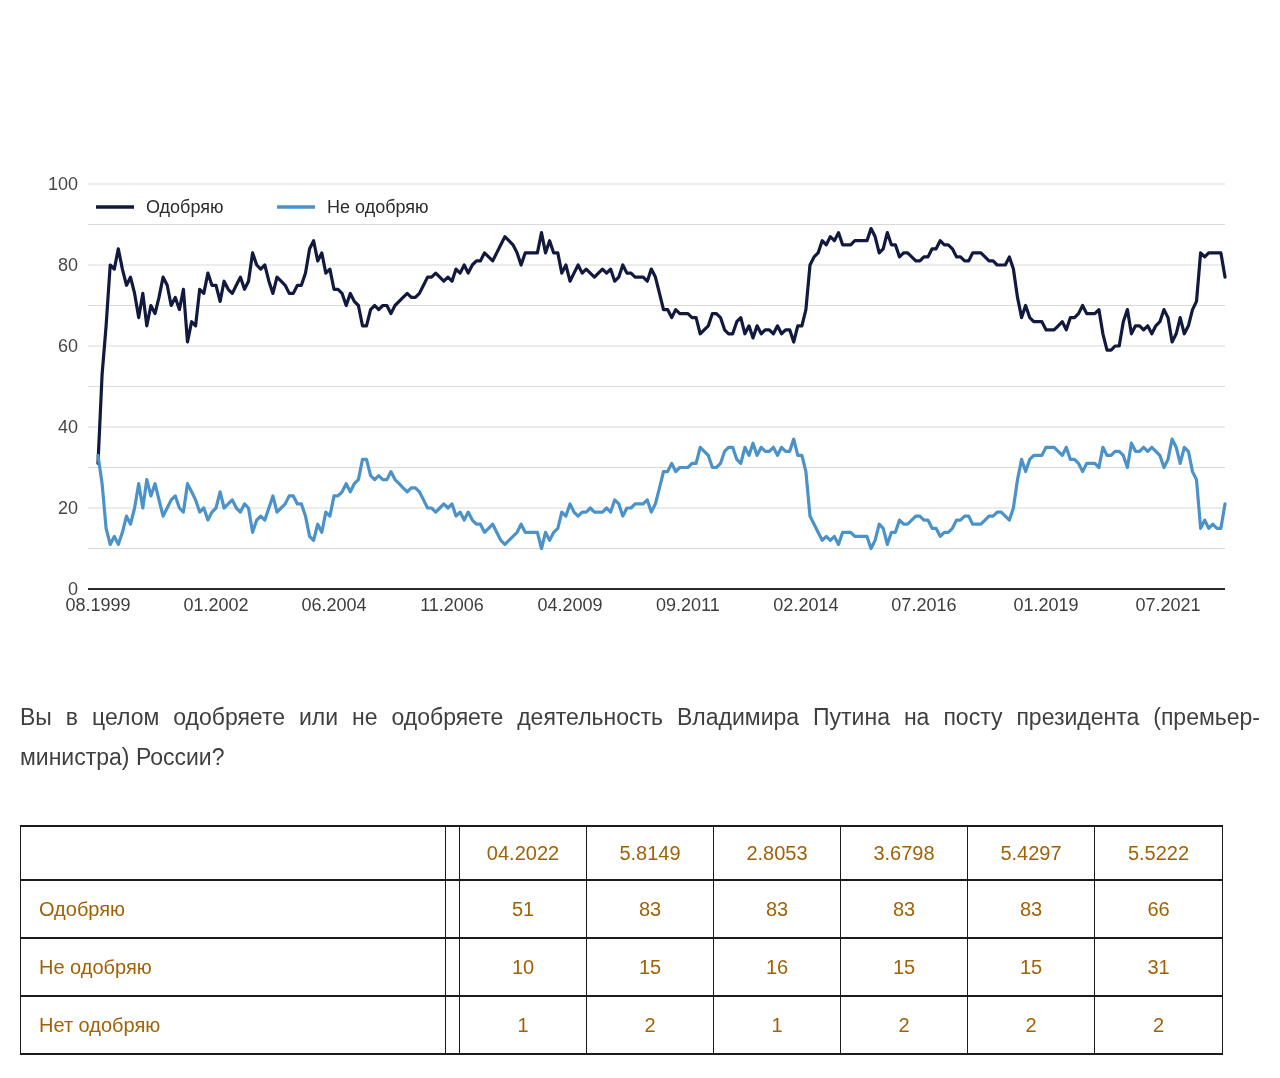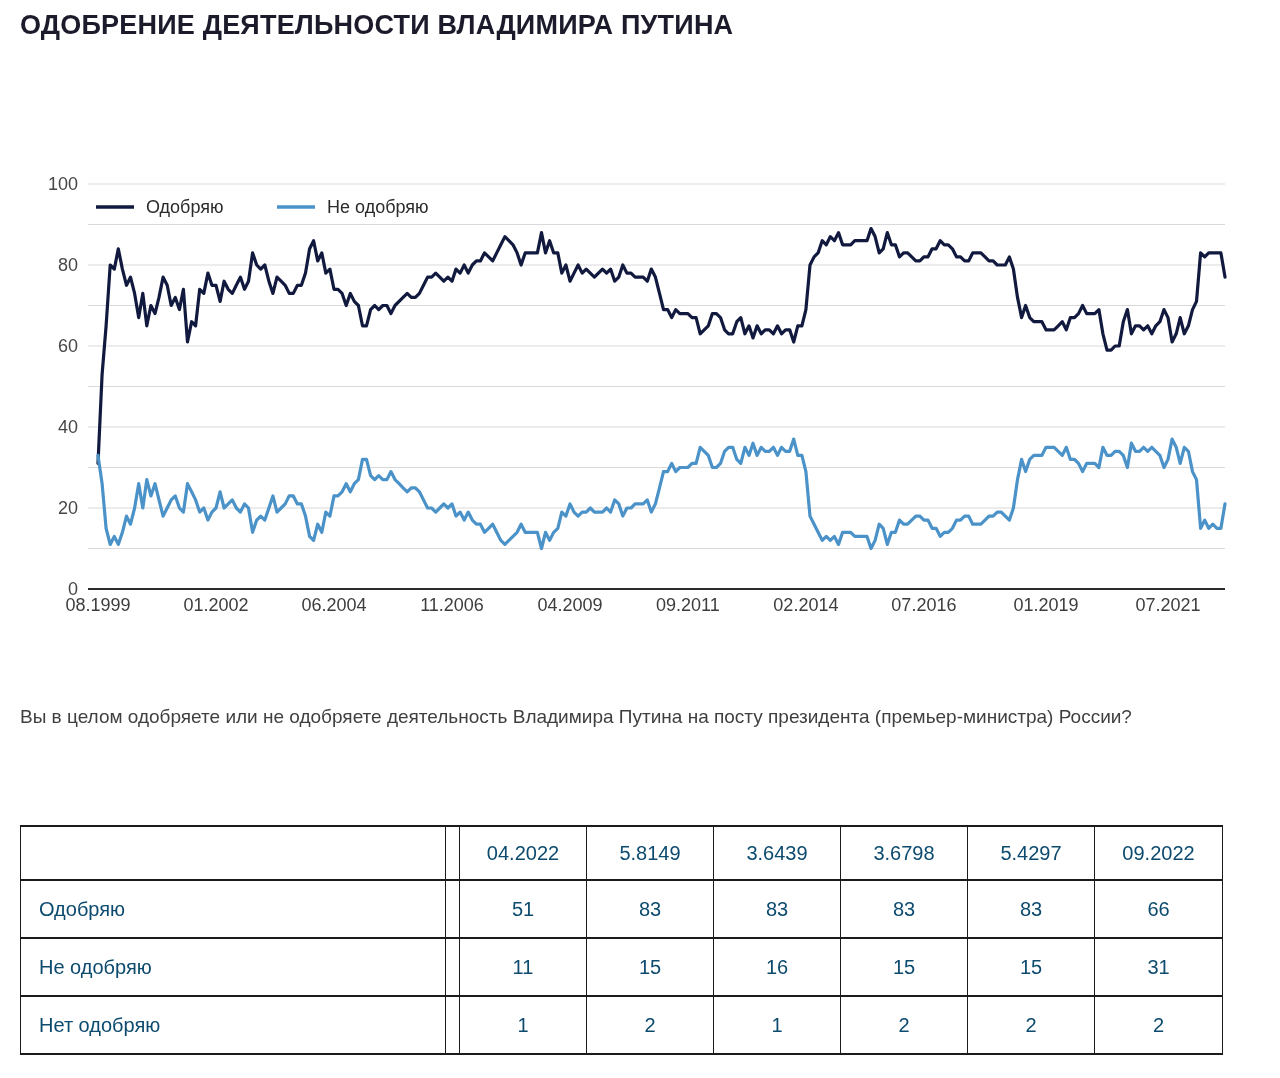--- a/index.html
+++ b/index.html
@@ -1,32 +1,31 @@
 <!DOCTYPE html>
 <html><head>
 <meta charset="utf-8">
 <style>
   html,body{margin:0;padding:0;background:#fff;}
   body{font-family:"Liberation Sans", sans-serif;}
   .page{position:relative;width:1280px;height:1078px;background:#ffffff;overflow:hidden;}
   .title{position:absolute;left:20px;top:10px;font-size:27px;font-weight:700;color:#1b1b2b;letter-spacing:.2px;white-space:nowrap;}
   svg.chart{position:absolute;left:0;top:160px;display:block;}
-  .question{position:absolute;left:20px;top:697px;width:1240px;font-size:19px;line-height:40px;color:#3f3f3f;text-align:justify;}
-  table.data-table{position:absolute;left:20px;top:825px;width:1202px;border-collapse:collapse;table-layout:fixed;font-size:20px;color:#0c4a6e;}
+  .question{position:absolute;left:20px;top:697px;width:1240px;font-size:23px;line-height:40px;color:#3f3f3f;text-align:justify;}
+  table.data-table{position:absolute;left:20px;top:825px;width:1202px;border-collapse:collapse;table-layout:fixed;font-size:20px;color:#a16207;}
   table.data-table td{border:1px solid #1b1b1b;border-top-width:2px;border-bottom-width:2px;text-align:center;vertical-align:middle;padding:0;height:56px;background:#fff;}
   table.data-table tr.head td{height:52px;}
   table.data-table td.rowlabel{text-align:left;padding-left:18px;}
   table.data-table td.spacer{padding:0;}
 </style>
 </head>
 <body>
 
 <div class="page">
 
-  <div class="title">ОДОБРЕНИЕ ДЕЯТЕЛЬНОСТИ ВЛАДИМИРА ПУТИНА</div>
 
   <svg class="chart" width="1280" height="480" viewBox="0 0 1280 480" xmlns="http://www.w3.org/2000/svg">
       <line x1="88" x2="1225" y1="24.0" y2="24.0" stroke="#d9d9d9" stroke-width="1"></line>
       <line x1="88" x2="1225" y1="64.5" y2="64.5" stroke="#d9d9d9" stroke-width="1"></line>
       <line x1="88" x2="1225" y1="105.0" y2="105.0" stroke="#d9d9d9" stroke-width="1"></line>
       <line x1="88" x2="1225" y1="145.5" y2="145.5" stroke="#d9d9d9" stroke-width="1"></line>
       <line x1="88" x2="1225" y1="186.0" y2="186.0" stroke="#d9d9d9" stroke-width="1"></line>
       <line x1="88" x2="1225" y1="226.5" y2="226.5" stroke="#d9d9d9" stroke-width="1"></line>
       <line x1="88" x2="1225" y1="267.0" y2="267.0" stroke="#d9d9d9" stroke-width="1"></line>
       <line x1="88" x2="1225" y1="307.5" y2="307.5" stroke="#d9d9d9" stroke-width="1"></line>
@@ -69,39 +68,39 @@
       <col style="width:127px">
         <col style="width:127px">
         <col style="width:128px">
     </colgroup>
     <tbody>
         <tr class="head">
           <td class="rowlabel"></td>
           <td class="spacer"></td>
           <td>04.2022</td>
           <td>5.8149</td>
-          <td>3.6439</td>
+          <td>2.8053</td>
           <td>3.6798</td>
           <td>5.4297</td>
-          <td>09.2022</td>
+          <td>5.5222</td>
         </tr>
         <tr>
           <td class="rowlabel">Одобряю</td>
           <td class="spacer"></td>
           <td>51</td>
           <td>83</td>
           <td>83</td>
           <td>83</td>
           <td>83</td>
           <td>66</td>
         </tr>
         <tr>
           <td class="rowlabel">Не одобряю</td>
           <td class="spacer"></td>
-          <td>11</td>
+          <td>10</td>
           <td>15</td>
           <td>16</td>
           <td>15</td>
           <td>15</td>
           <td>31</td>
         </tr>
         <tr>
           <td class="rowlabel">Нет одобряю</td>
           <td class="spacer"></td>
           <td>1</td>

